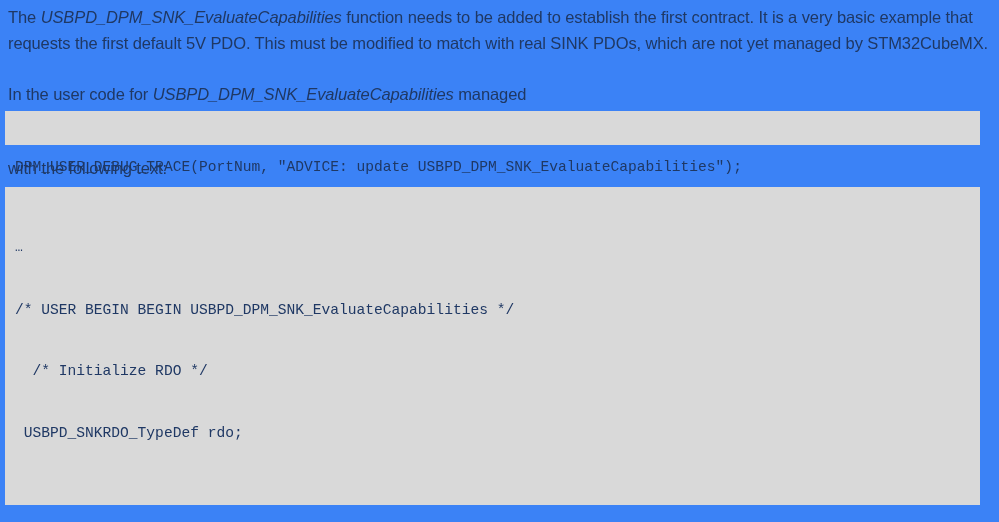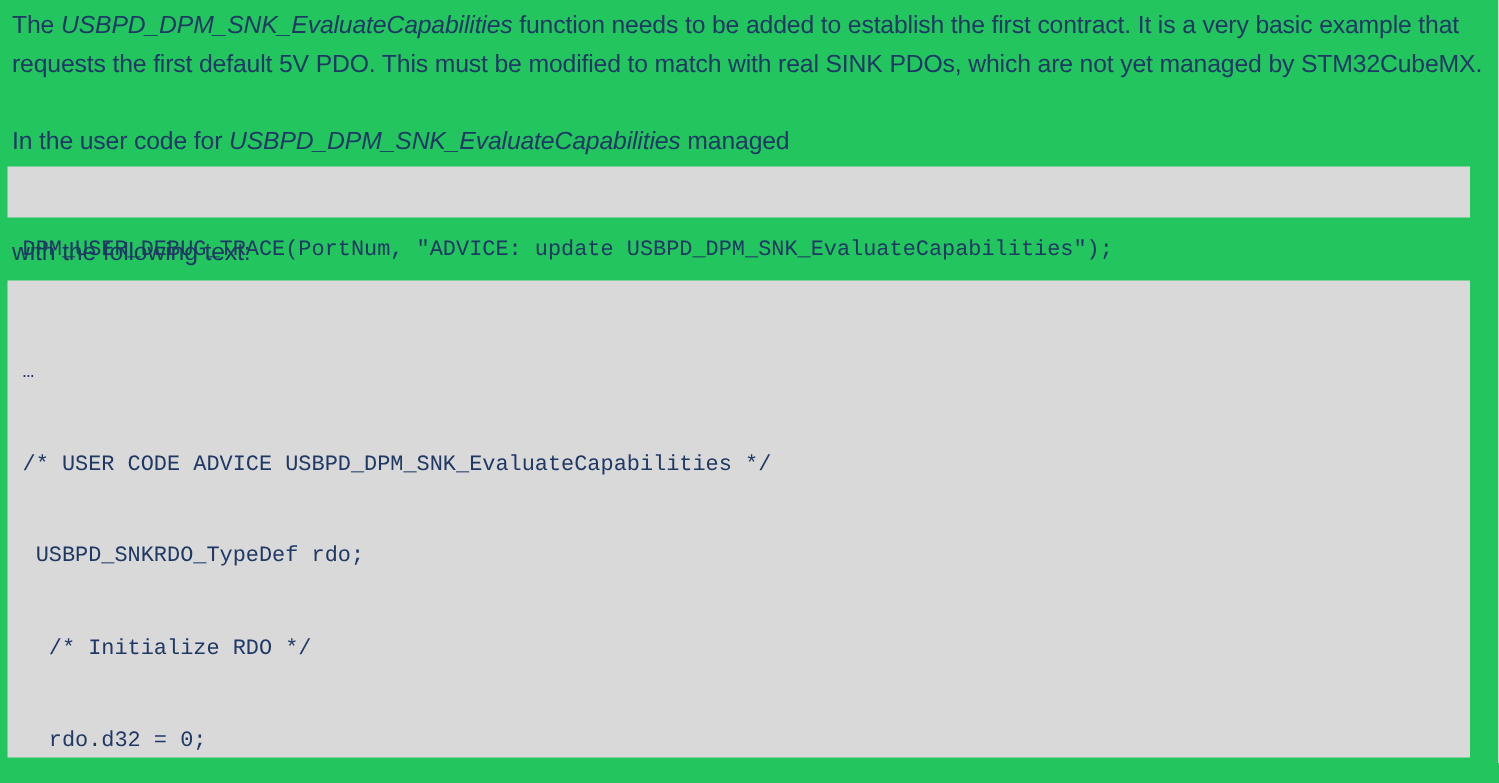--- a/index.html
+++ b/index.html
@@ -11,21 +11,21 @@
     width: 999px;
     height: 522px;
     overflow: hidden;
     font-family: "Liberation Sans", sans-serif;
     color: #1f3864;
   }
   .page {
     position: relative;
     width: 999px;
     height: 522px;
-    background: #22c55e;
+    background: #3b82f6;
   }
 
   
   .para {
     font-family: "Liberation Sans", sans-serif;
     font-size: 16.5px;
     line-height: 25.5px;
     color: #1f3864;
     margin: 0;
     padding: 0 20px 0 8px;
@@ -97,24 +97,23 @@
   <p class="para" id="replace-instruction"><span>In the user code for </span><em>USBPD_DPM_SNK_EvaluateCapabilities</em><span> managed</span></p>
 
   <div class="code-block" id="code-block-original">
     <div class="code-line">DPM_USER_DEBUG_TRACE(PortNum, "ADVICE: update USBPD_DPM_SNK_EvaluateCapabilities");</div>
   </div>
 
   <p class="para" id="with-following-text">with the following text:</p>
 
   <div class="code-block" id="code-block-replacement">
     <div class="code-line ellipsis-line">…</div>
-    <div class="code-line">/* USER CODE ADVICE USBPD_DPM_SNK_EvaluateCapabilities */</div>
+    <div class="code-line">/* USER BEGIN BEGIN USBPD_DPM_SNK_EvaluateCapabilities */</div>
+    <div class="code-line">  /* Initialize RDO */</div>
     <div class="code-line"> USBPD_SNKRDO_TypeDef rdo;</div>
-    <div class="code-line">  /* Initialize RDO */</div>
-    <div class="code-line">  rdo.d32 = 0;</div>
     
     
     
     
     
     
     
     
     
     

